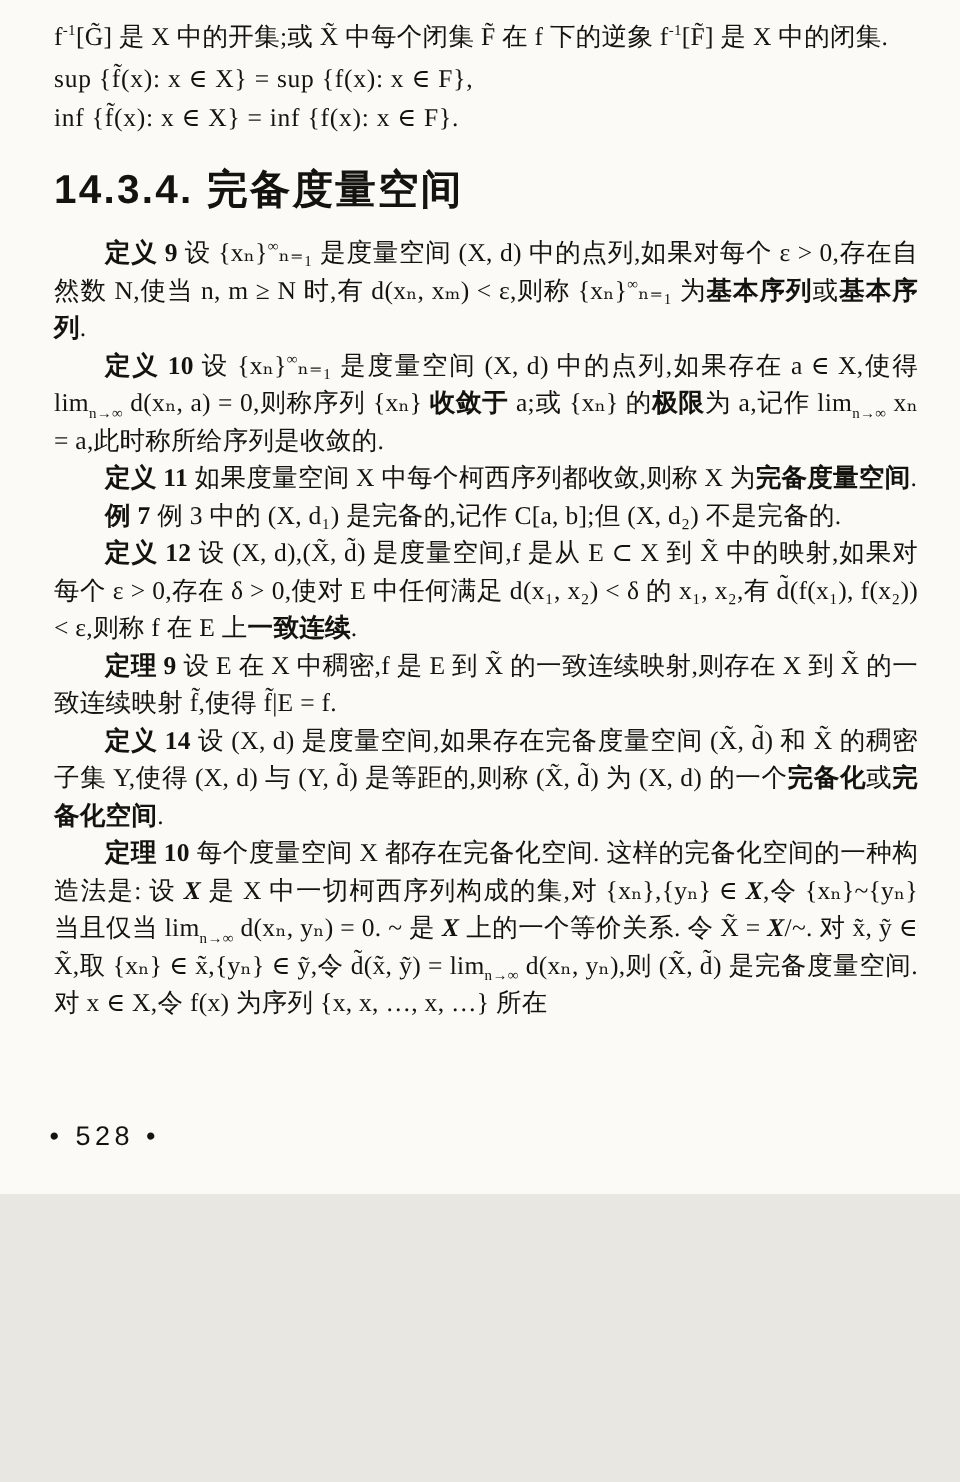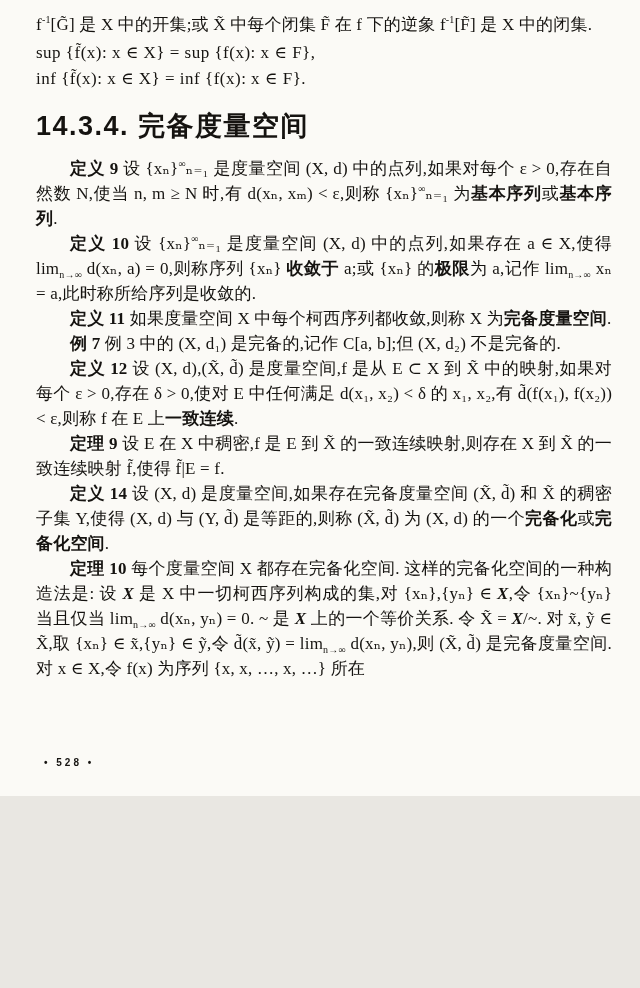--- a/index.html
+++ b/index.html
@@ -44,24 +44,24 @@
   .section-heading {
     font-size: 27px;
     font-weight: bold;
     line-height: 34px;
     margin: 17px 0 13px 0;
     letter-spacing: 1.5px;
     font-family: "Liberation Sans", "DejaVu Sans", sans-serif;
   }
   .footer {
     position: absolute;
-    left: 44px;
+    left: 33px;
     bottom: 28px;
-    font-size: 10px;
-    font-weight: bold;
+    font-size: 18px;
+    font-weight: normal;
     letter-spacing: 3px;
     font-family: "Liberation Sans", "DejaVu Sans", sans-serif;
   }
 </style>
 </head>
 <body>
 
 <div class="page">
   <div id="content">
       <p class="para"><span>f</span><sup>-1</sup><span>[G̃] 是 X 中的开集;或 X̃ 中每个闭集 F̃ 在 f 下的逆象 f</span><sup>-1</sup><span>[F̃] 是 X 中的闭集.</span></p>

